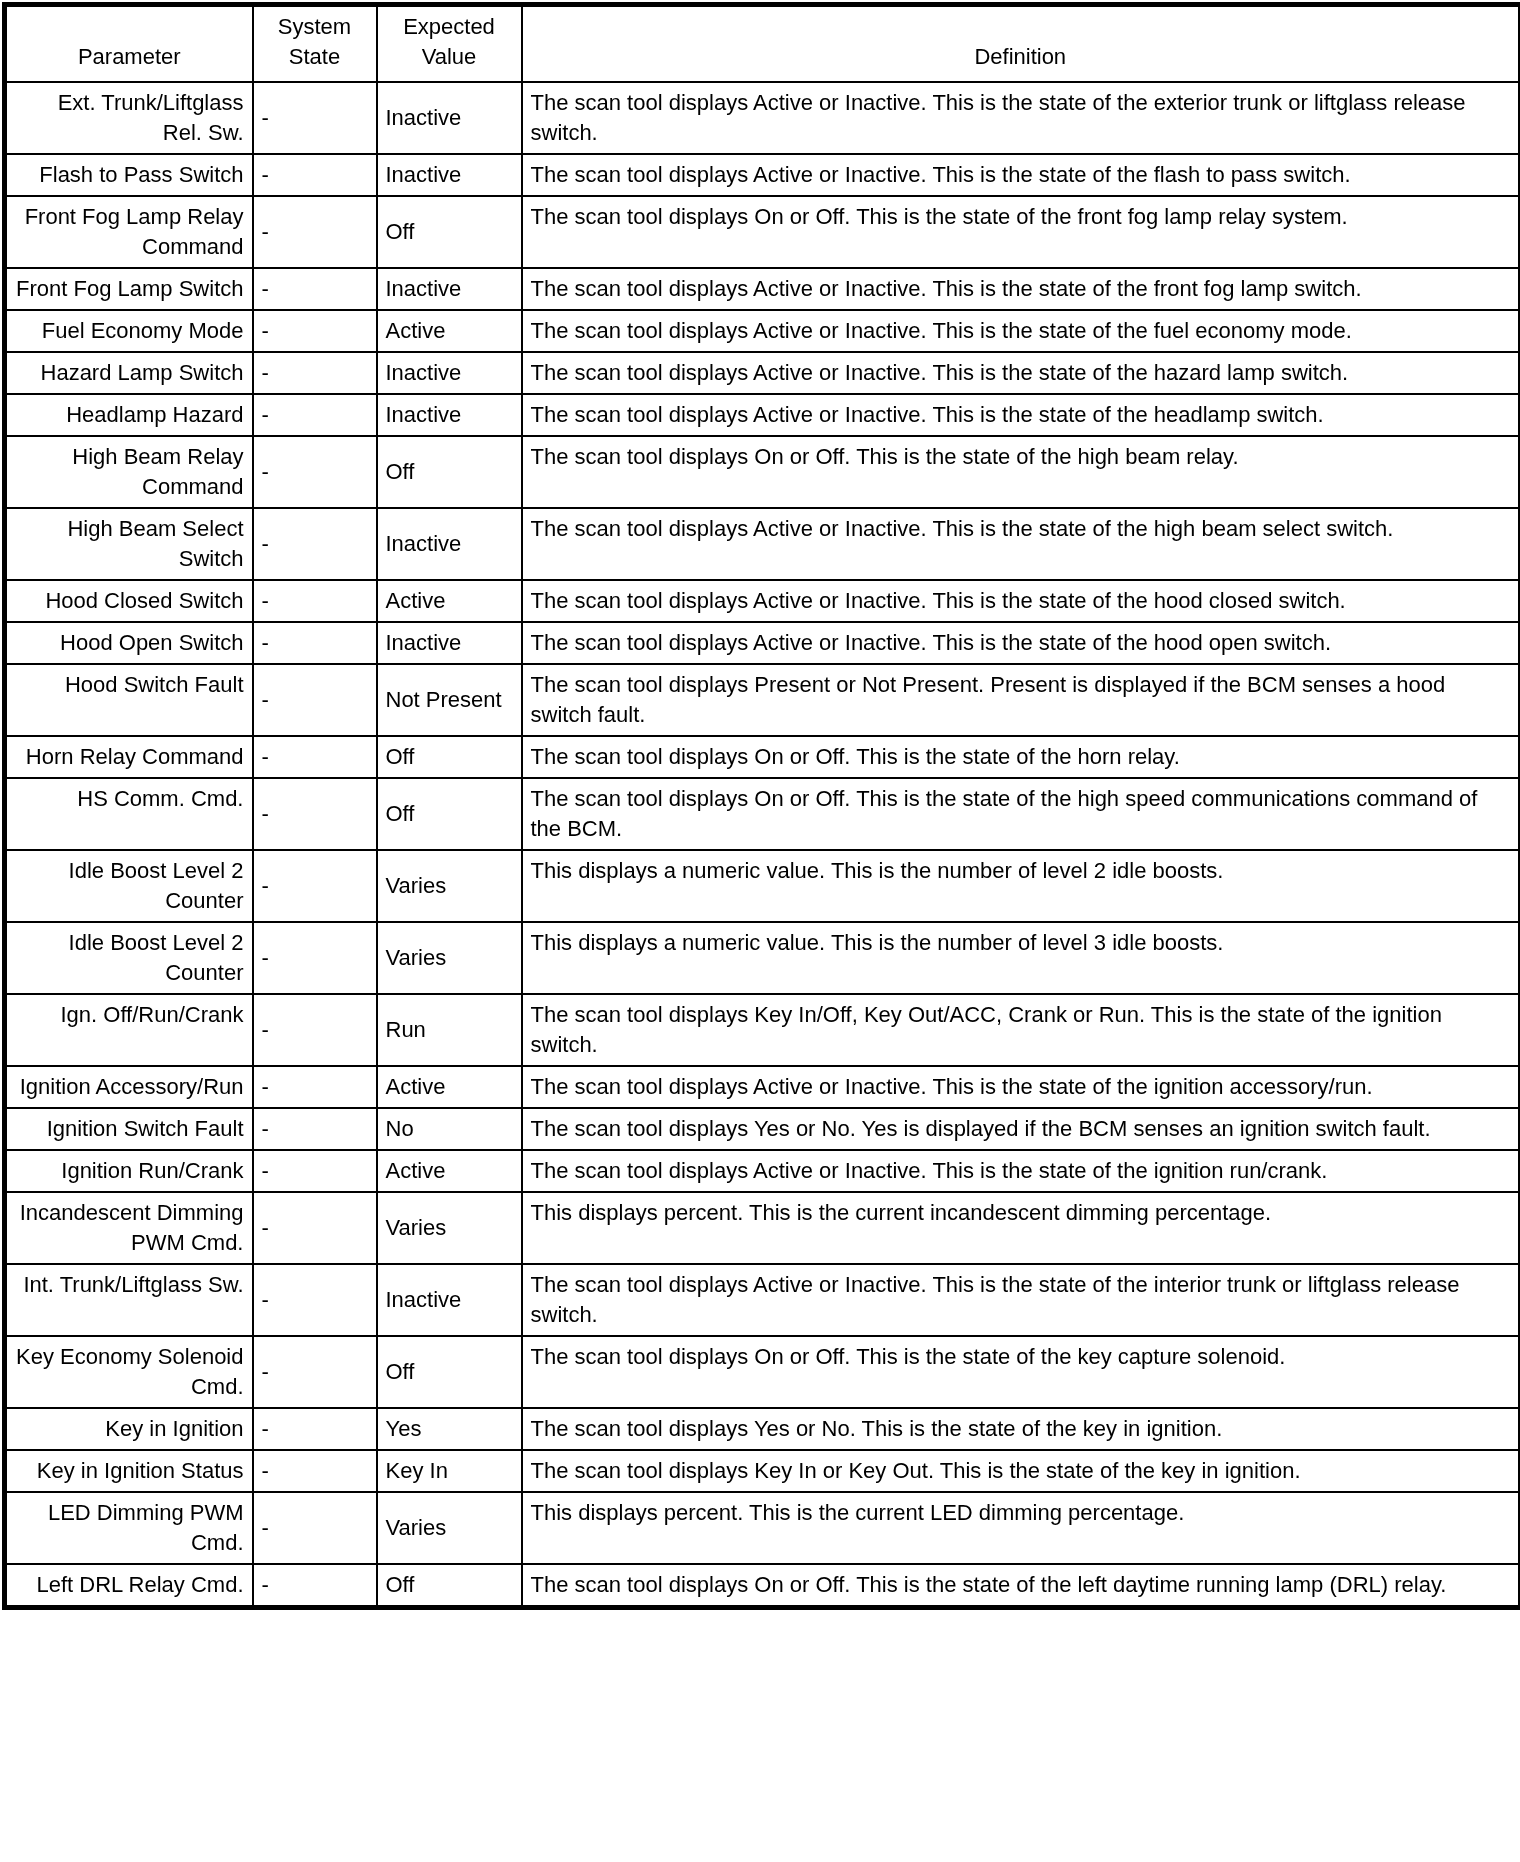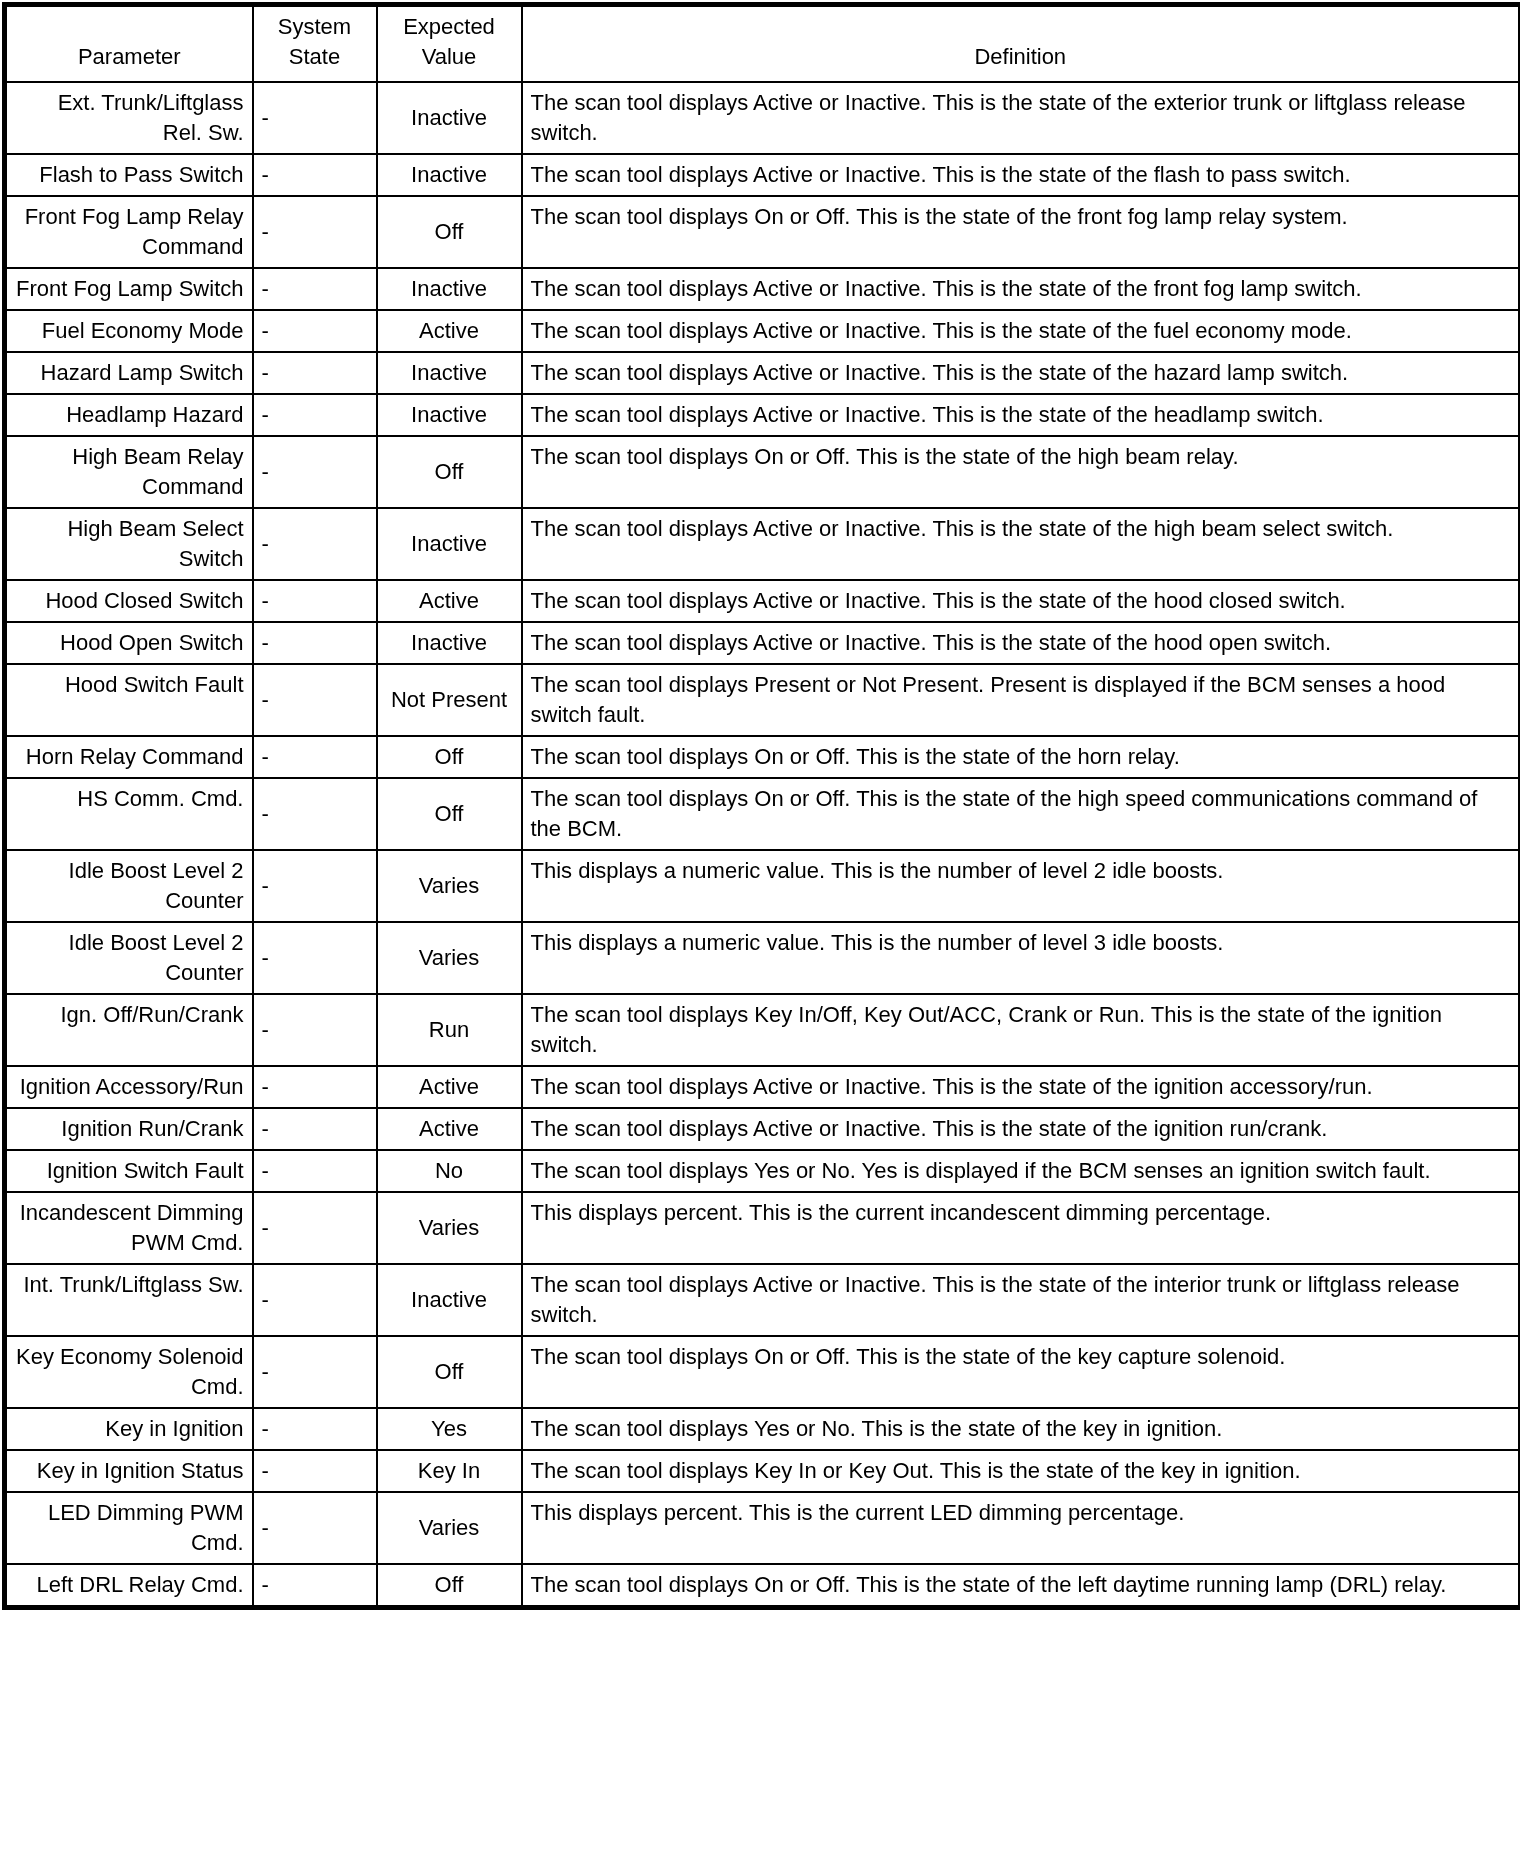--- a/index.html
+++ b/index.html
@@ -40,21 +40,21 @@
   }
   td.cell-parameter {
     text-align: right;
     vertical-align: top;
   }
   td.cell-state {
     text-align: left;
     vertical-align: middle;
   }
   td.cell-expected {
-    text-align: center;
+    text-align: left;
     vertical-align: middle;
   }
   td.cell-definition {
     text-align: left;
     vertical-align: top;
   }
   col.col-parameter { width: 248px; }
   col.col-state     { width: 124px; }
   col.col-expected  { width: 145px; }
   col.col-definition{ width: 999px; }
@@ -181,30 +181,30 @@
           <td class="cell-expected">Run</td>
           <td class="cell-definition">The scan tool displays Key In/Off, Key Out/ACC, Crank or Run. This is the state of the ignition switch.</td>
         </tr>
         <tr>
           <td class="cell-parameter">Ignition Accessory/Run</td>
           <td class="cell-state">-</td>
           <td class="cell-expected">Active</td>
           <td class="cell-definition">The scan tool displays Active or Inactive. This is the state of the ignition accessory/run.</td>
         </tr>
         <tr>
-          <td class="cell-parameter">Ignition Run/Crank</td>
-          <td class="cell-state">-</td>
-          <td class="cell-expected">Active</td>
-          <td class="cell-definition">The scan tool displays Active or Inactive. This is the state of the ignition run/crank.</td>
-        </tr>
-        <tr>
           <td class="cell-parameter">Ignition Switch Fault</td>
           <td class="cell-state">-</td>
           <td class="cell-expected">No</td>
           <td class="cell-definition">The scan tool displays Yes or No. Yes is displayed if the BCM senses an ignition switch fault.</td>
+        </tr>
+        <tr>
+          <td class="cell-parameter">Ignition Run/Crank</td>
+          <td class="cell-state">-</td>
+          <td class="cell-expected">Active</td>
+          <td class="cell-definition">The scan tool displays Active or Inactive. This is the state of the ignition run/crank.</td>
         </tr>
         <tr>
           <td class="cell-parameter">Incandescent Dimming PWM Cmd.</td>
           <td class="cell-state">-</td>
           <td class="cell-expected">Varies</td>
           <td class="cell-definition">This displays percent. This is the current incandescent dimming percentage.</td>
         </tr>
         <tr>
           <td class="cell-parameter">Int. Trunk/Liftglass Sw.</td>
           <td class="cell-state">-</td>

